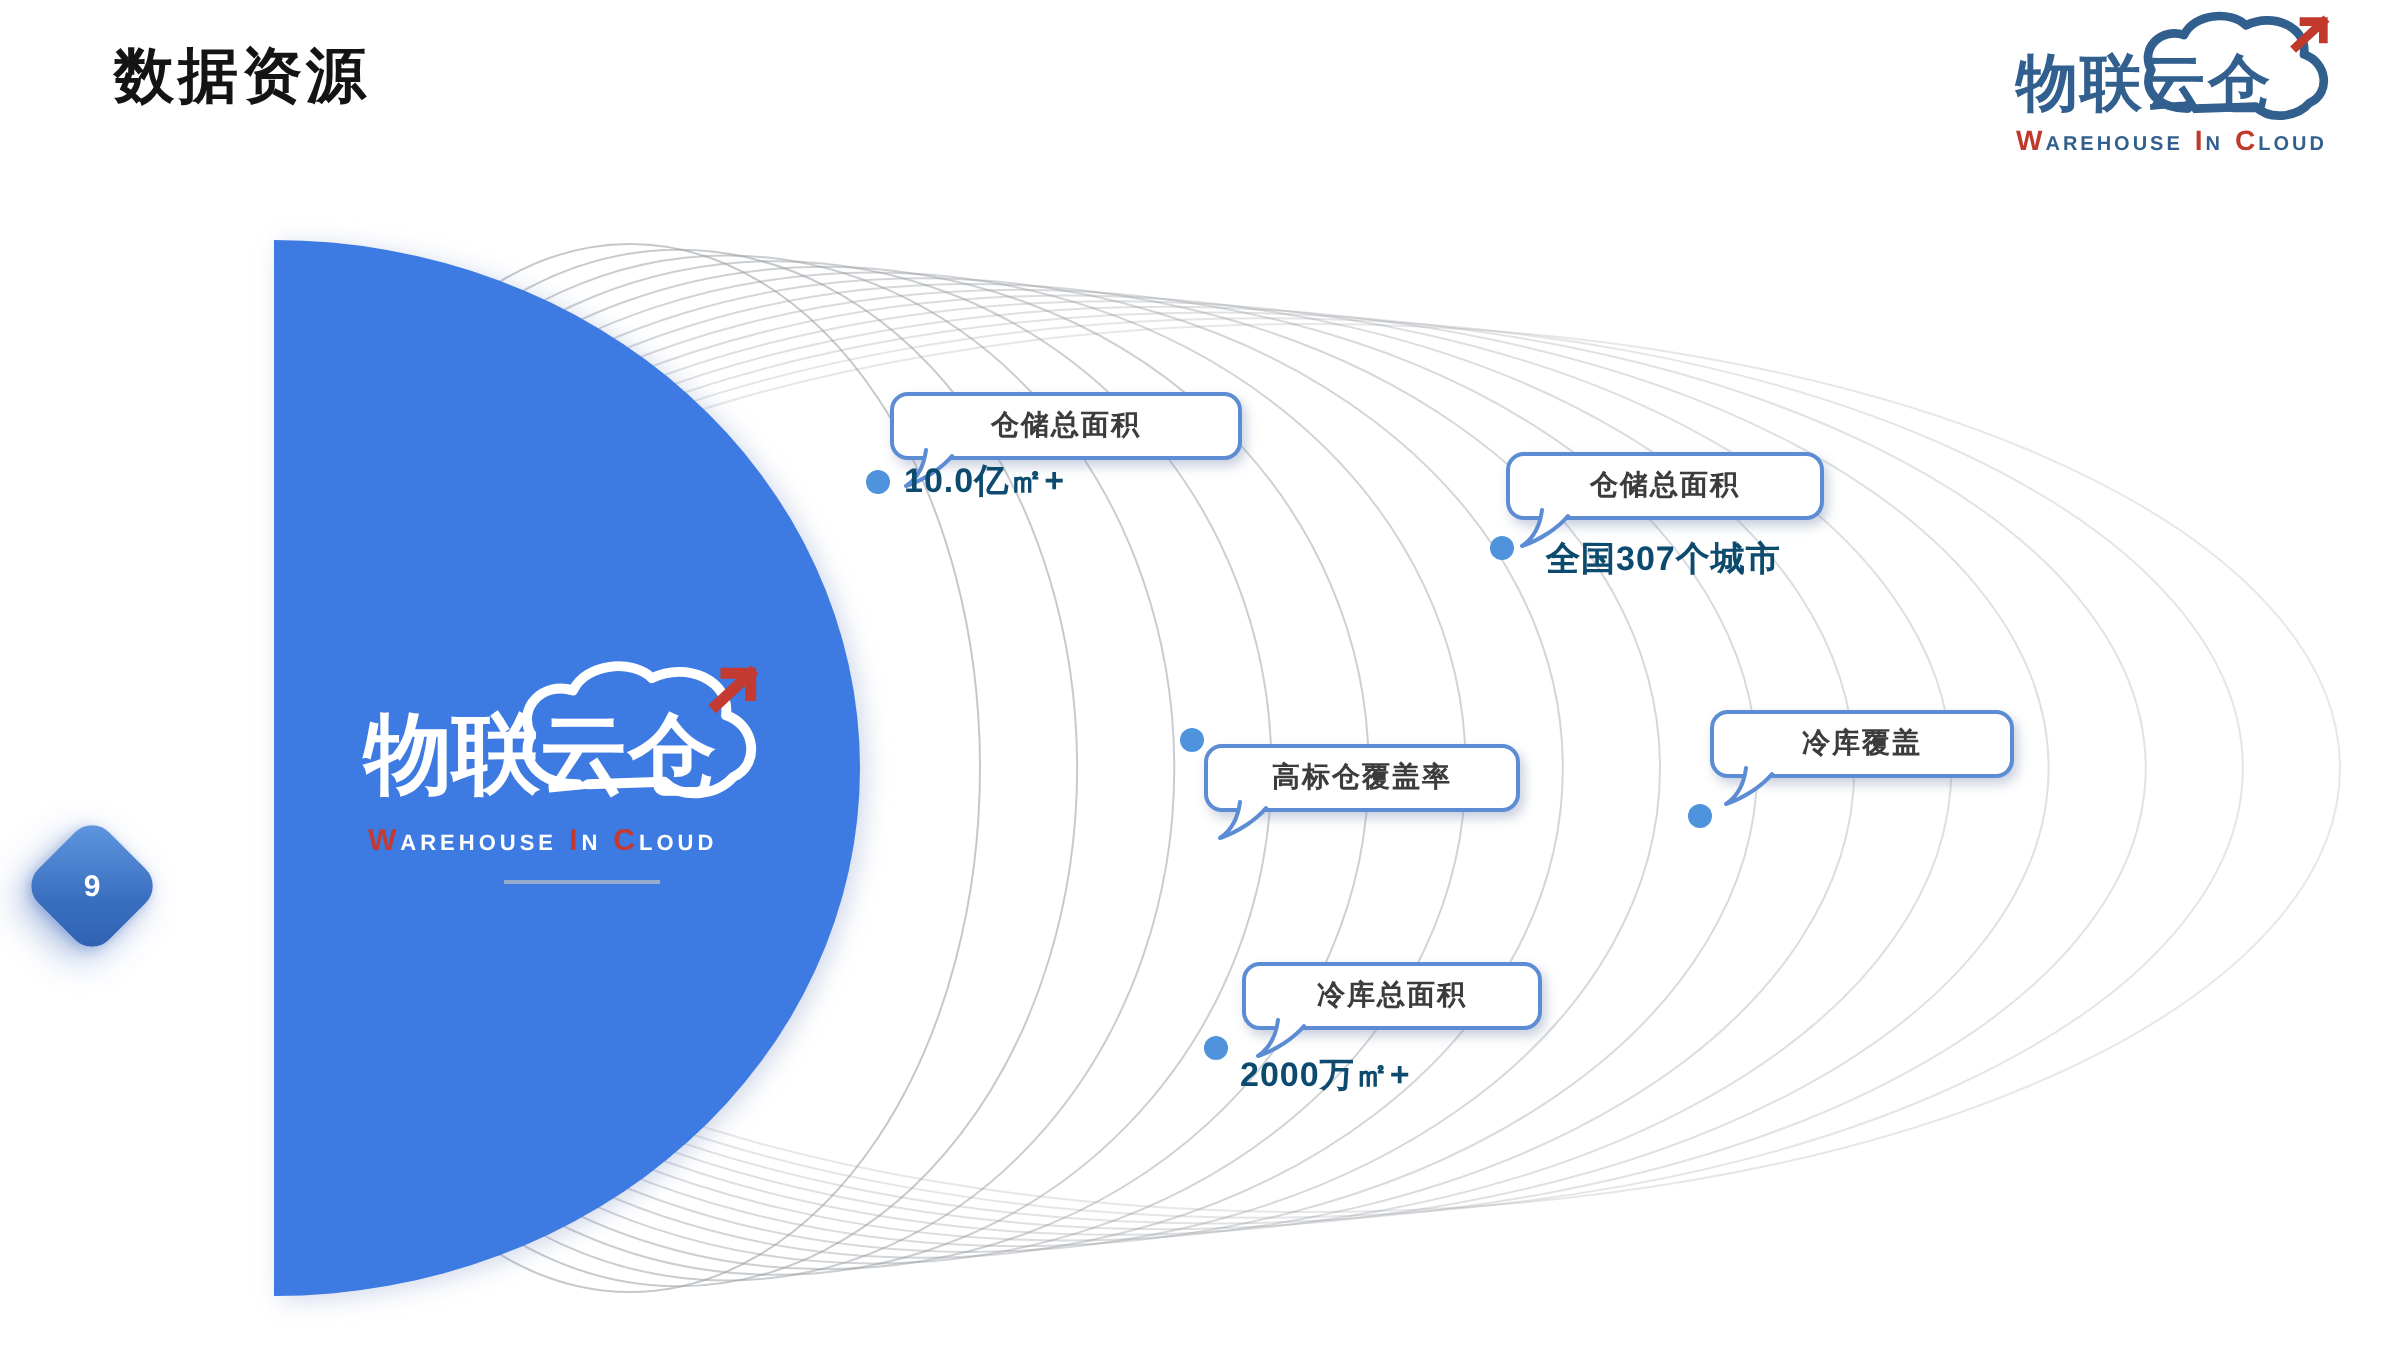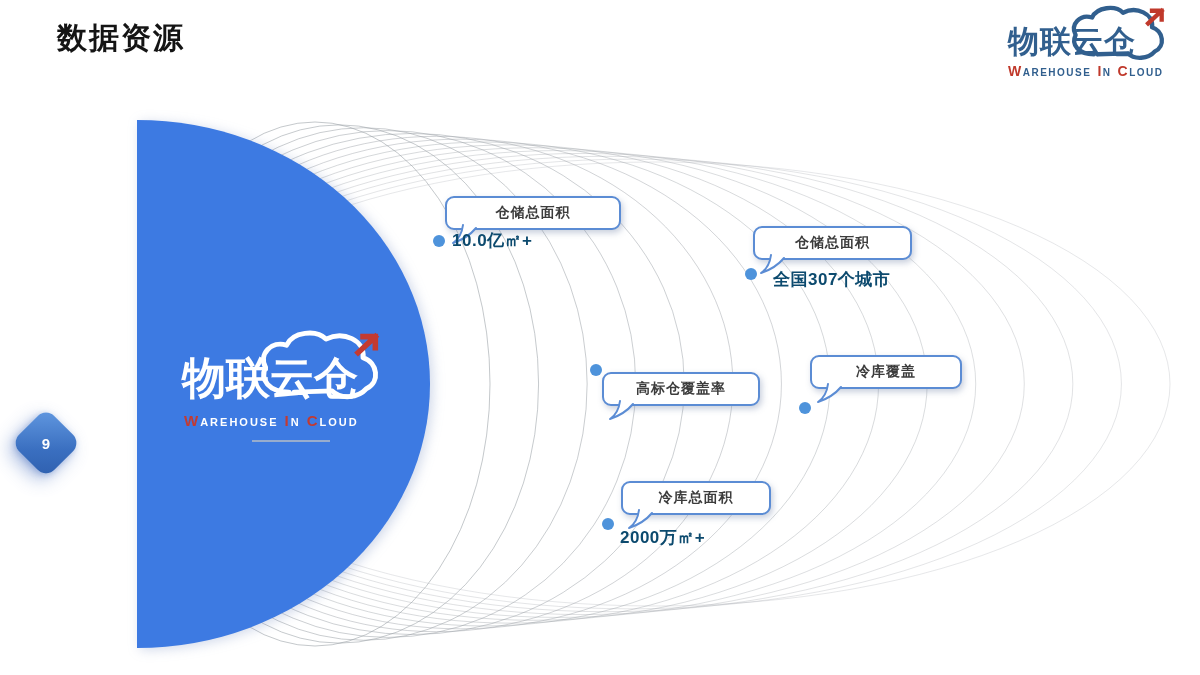--- a/index.html
+++ b/index.html
@@ -140,21 +140,21 @@
     <div class="bubble" style="width:158px;margin-top:47px;">
       <span>高标仓覆盖率</span>
       <svg class="tail" width="26" height="20" viewBox="0 0 26 20">
         <path d="M1 19 C7 15 10 9 11 1 L24 1 L24 4 C19 10 10 16 1 19 Z" fill="#fff"></path>
         <path d="M11 1 C10 9 7 15 1 19 C10 16 19 10 24 4" fill="none" stroke="#5b8cd4" stroke-width="2" stroke-linejoin="round" stroke-linecap="round"></path>
       </svg>
     </div>
     <div class="dot" style="left:-12px;top:39px;"></div>
   </div>
 
-  <div class="callout" style="left:810px;top:355px;">
+  <div class="callout" style="left:855px;top:355px;">
     <div class="bubble" style="width:152px;">
       <span>冷库覆盖</span>
       <svg class="tail" width="26" height="20" viewBox="0 0 26 20">
         <path d="M1 19 C7 15 10 9 11 1 L24 1 L24 4 C19 10 10 16 1 19 Z" fill="#fff"></path>
         <path d="M11 1 C10 9 7 15 1 19 C10 16 19 10 24 4" fill="none" stroke="#5b8cd4" stroke-width="2" stroke-linejoin="round" stroke-linecap="round"></path>
       </svg>
     </div>
     <div class="dot" style="left:-11px;top:47px;"></div>
   </div>
 

